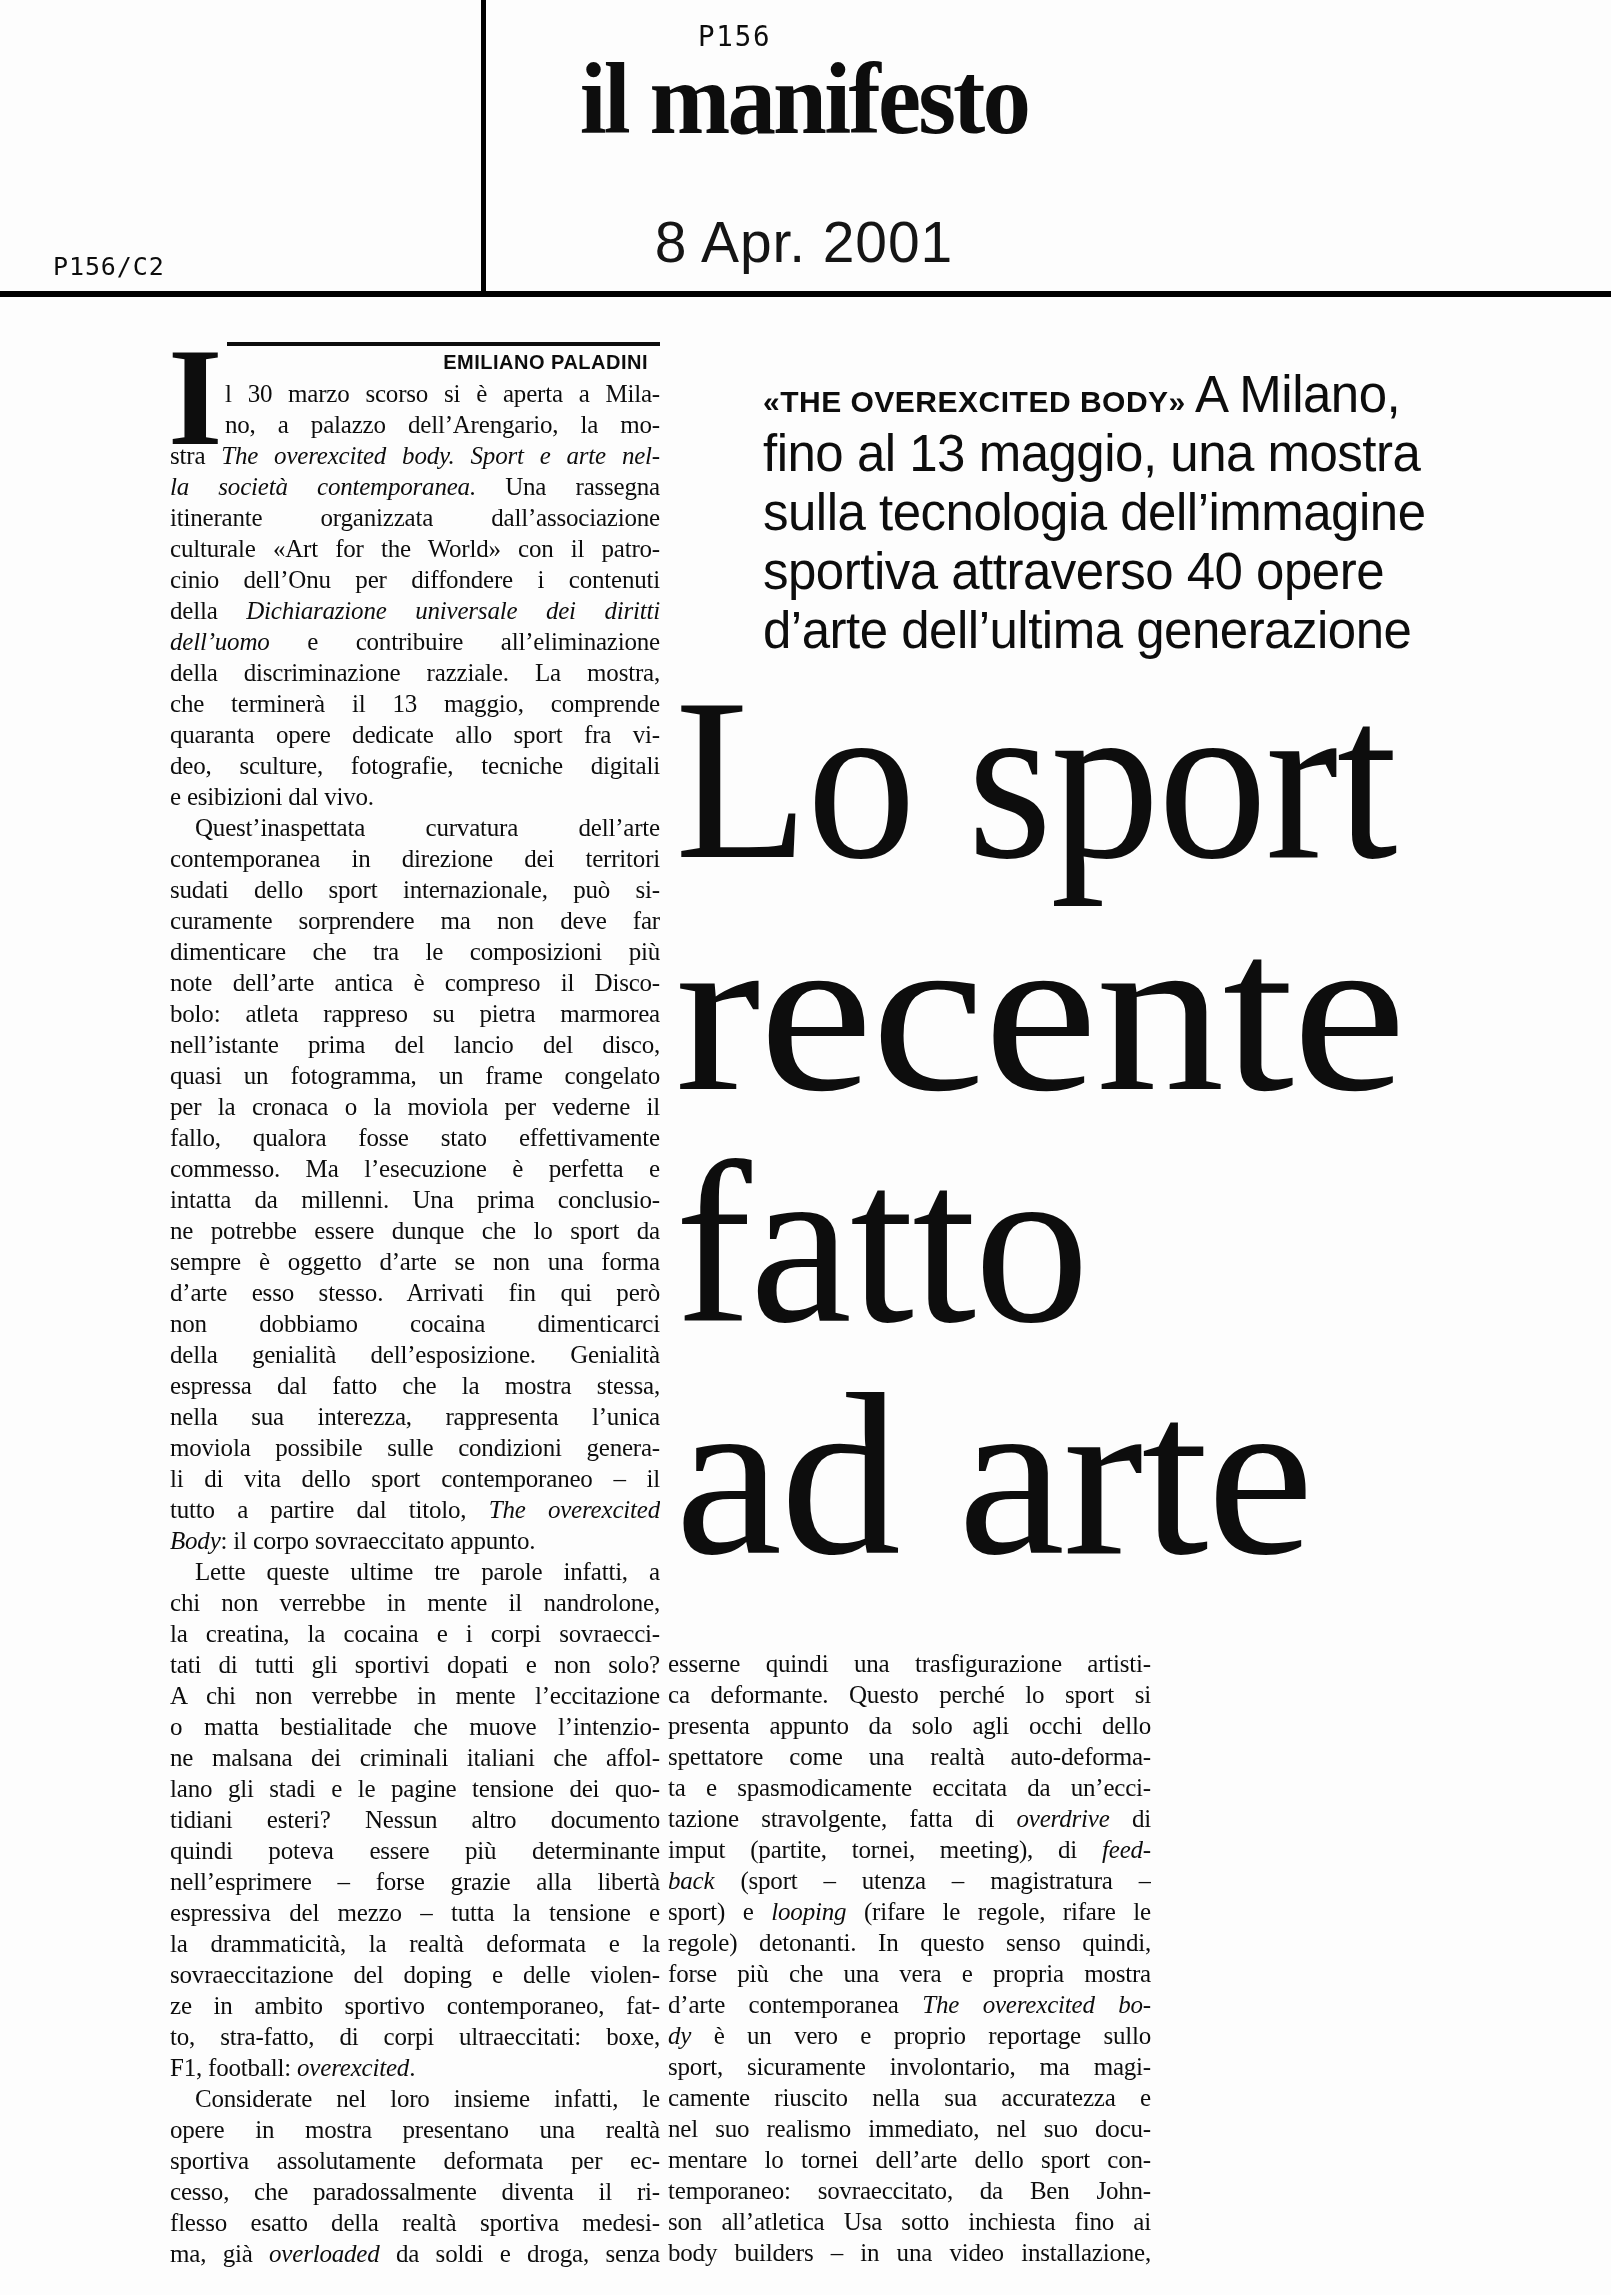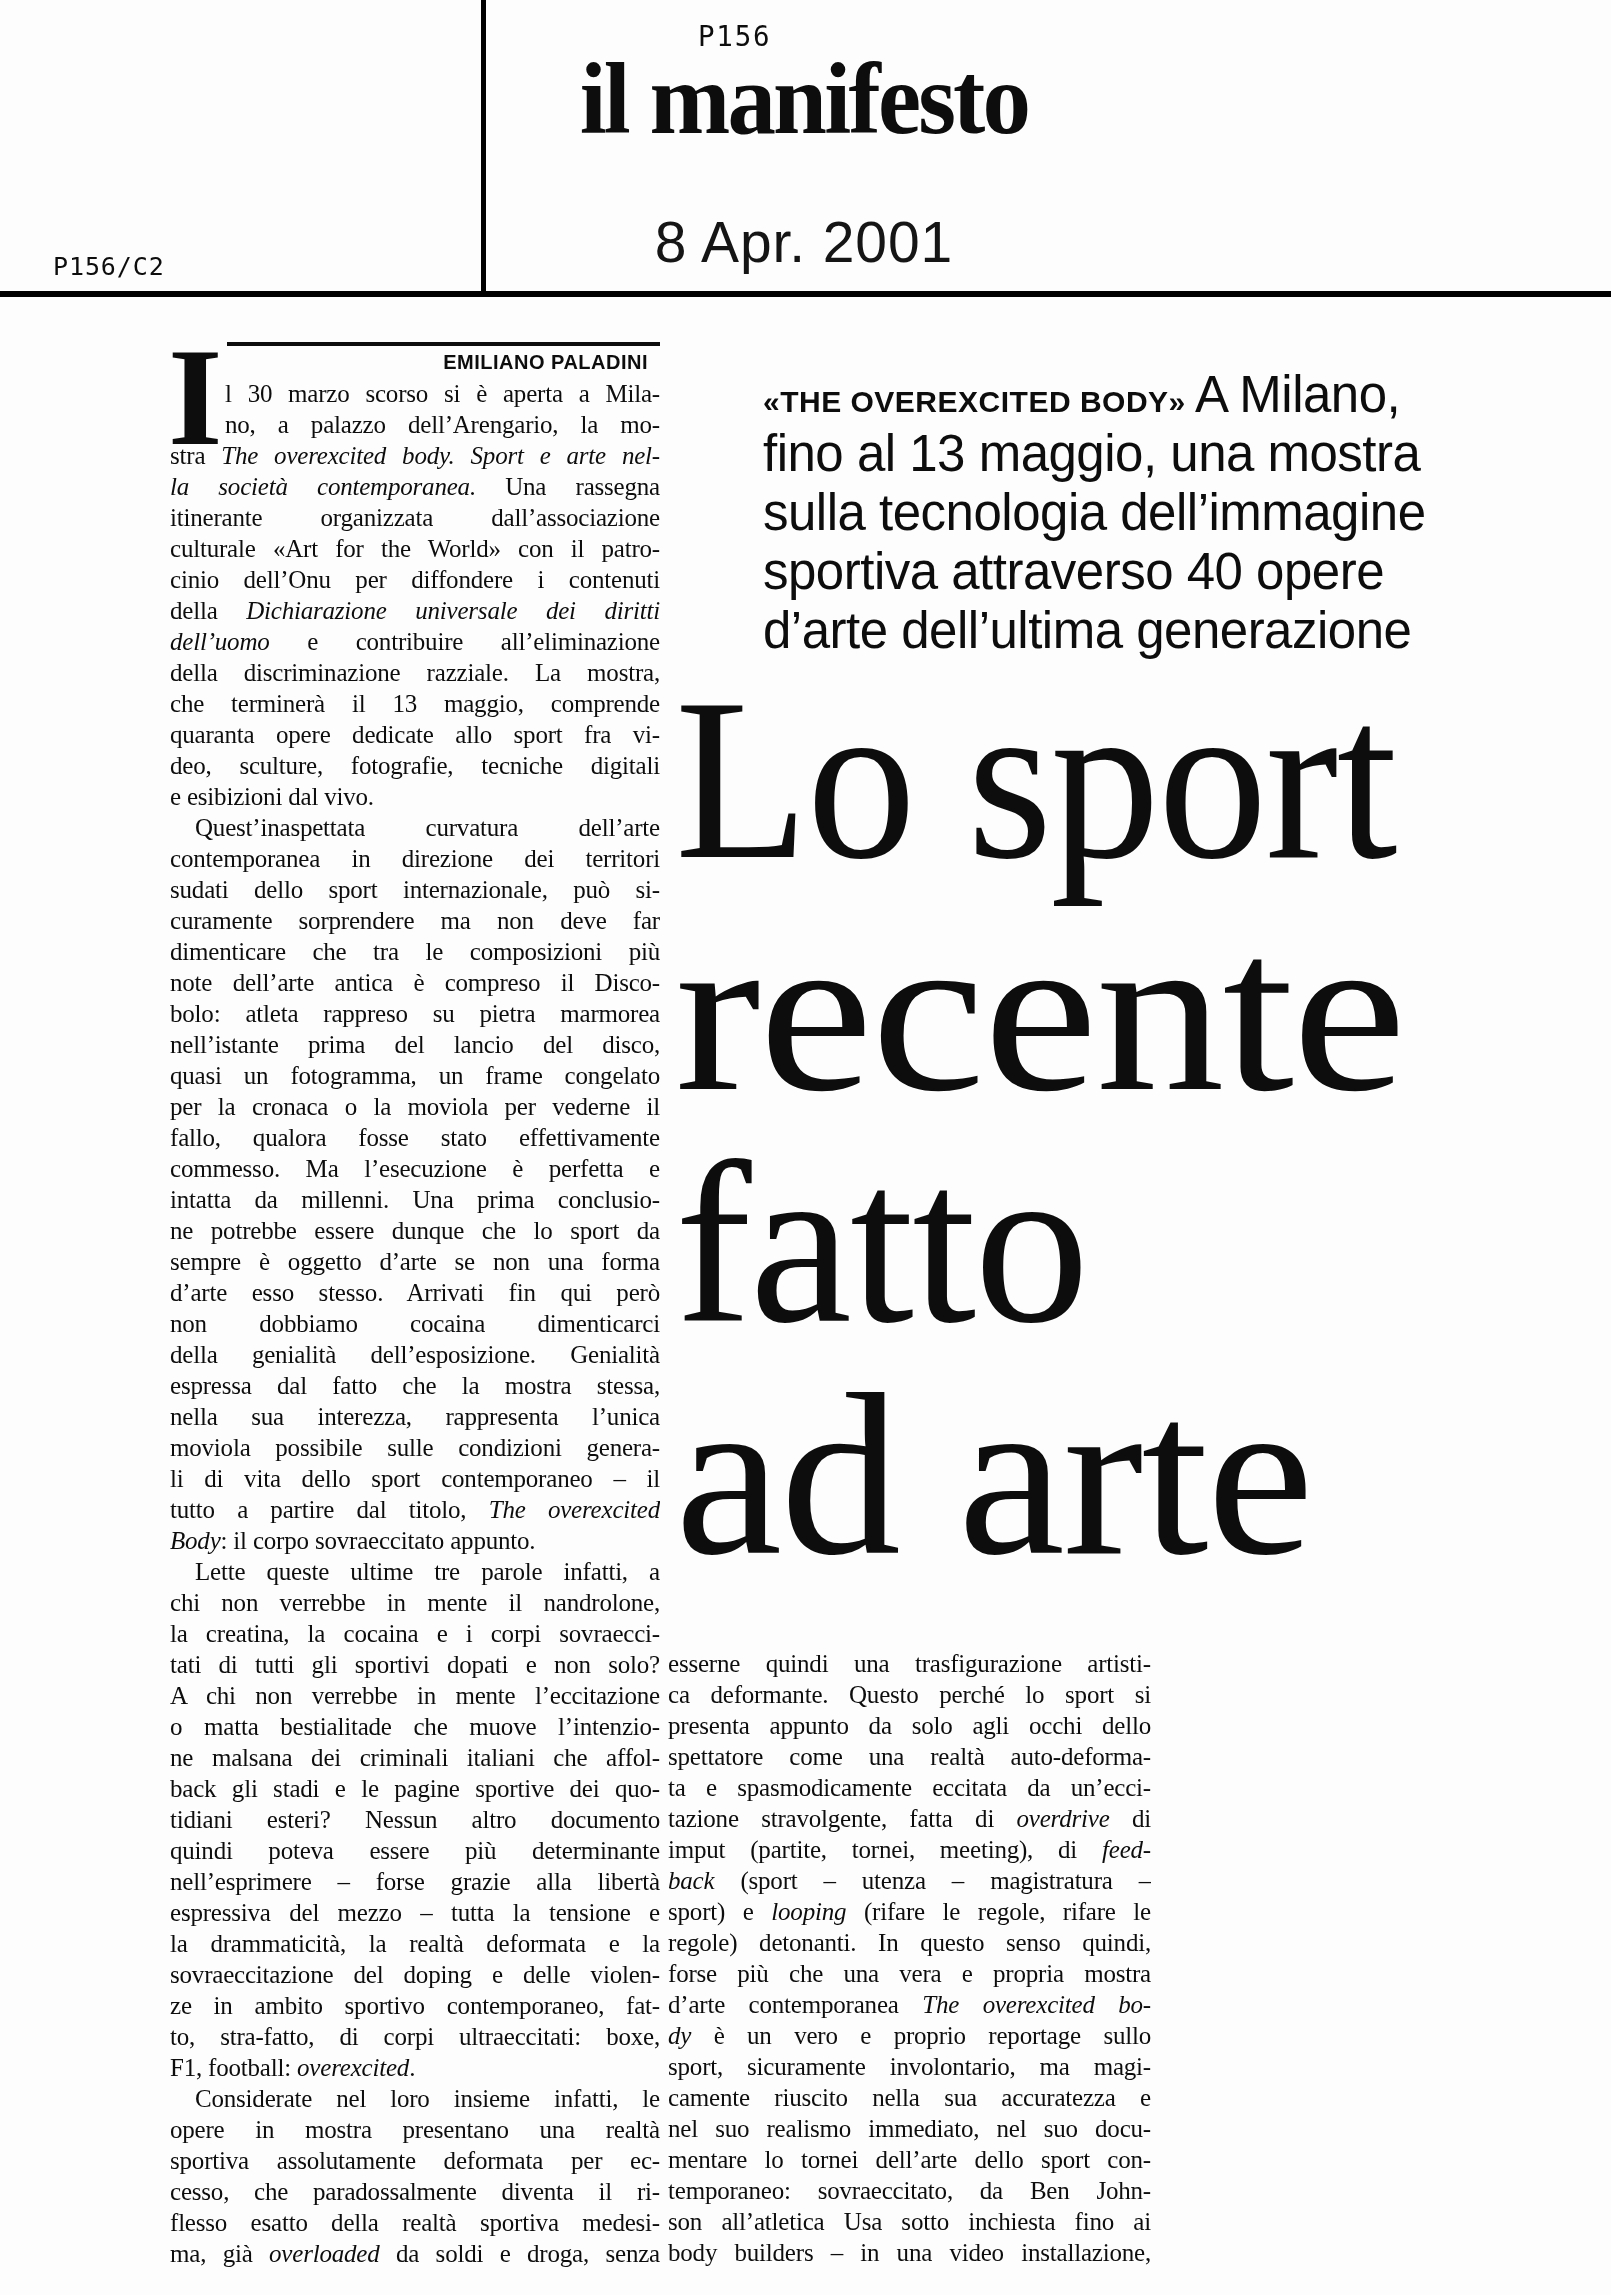--- a/index.html
+++ b/index.html
@@ -153,21 +153,21 @@
       <div class="bl">li di vita dello sport contemporaneo – il</div>
       <div class="bl">tutto a partire dal titolo, <i>The overexcited</i></div>
       <div class="bl last"><i>Body</i>: il corpo sovraeccitato appunto.</div>
       <div class="bl ind-par">Lette queste ultime tre parole infatti, a</div>
       <div class="bl">chi non verrebbe in mente il nandrolone,</div>
       <div class="bl">la creatina, la cocaina e i corpi sovraecci-</div>
       <div class="bl">tati di tutti gli sportivi dopati e non solo?</div>
       <div class="bl">A chi non verrebbe in mente l’eccitazione</div>
       <div class="bl">o matta bestialitade che muove l’intenzio-</div>
       <div class="bl">ne malsana dei criminali italiani che affol-</div>
-      <div class="bl">back gli stadi e le pagine sportive dei quo-</div>
+      <div class="bl">lano gli stadi e le pagine tensione dei quo-</div>
       <div class="bl">tidiani esteri? Nessun altro documento</div>
       <div class="bl">quindi poteva essere più determinante</div>
       <div class="bl">nell’esprimere – forse grazie alla libertà</div>
       <div class="bl">espressiva del mezzo – tutta la tensione e</div>
       <div class="bl">la drammaticità, la realtà deformata e la</div>
       <div class="bl">sovraeccitazione del doping e delle violen-</div>
       <div class="bl">ze in ambito sportivo contemporaneo, fat-</div>
       <div class="bl">to, stra-fatto, di corpi ultraeccitati: boxe,</div>
       <div class="bl last">F1, football: <i>overexcited</i>.</div>
       <div class="bl ind-par">Considerate nel loro insieme infatti, le</div>

